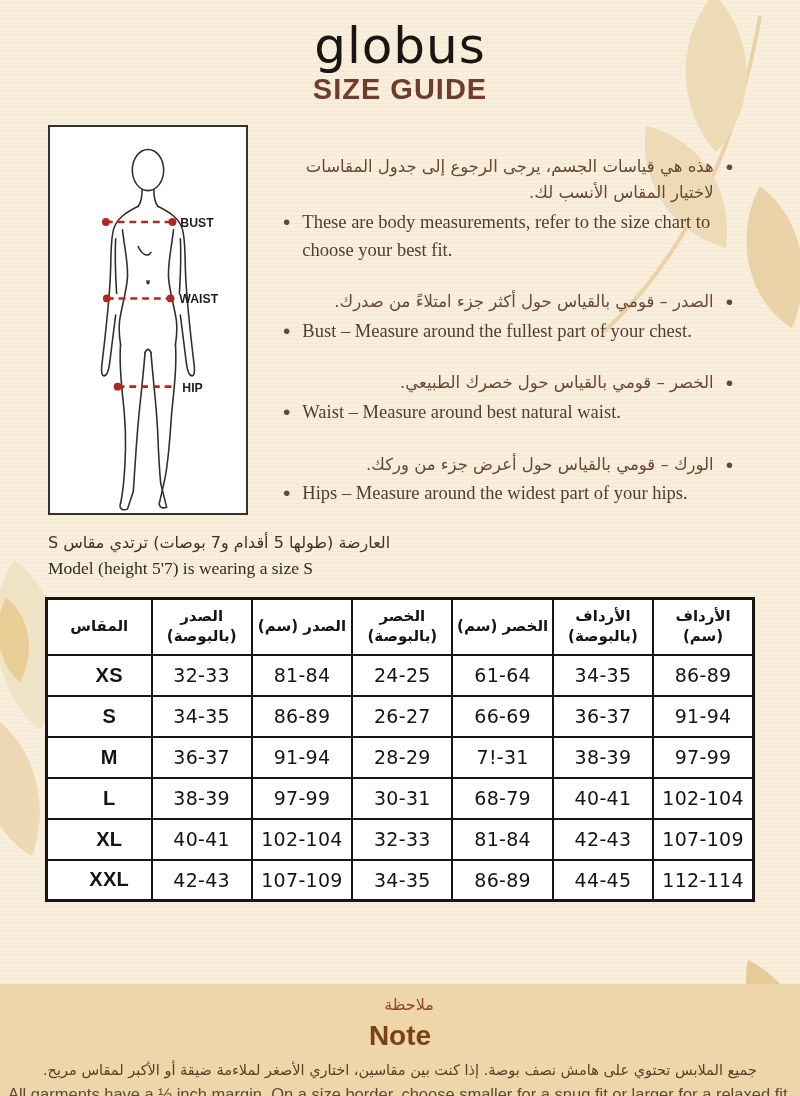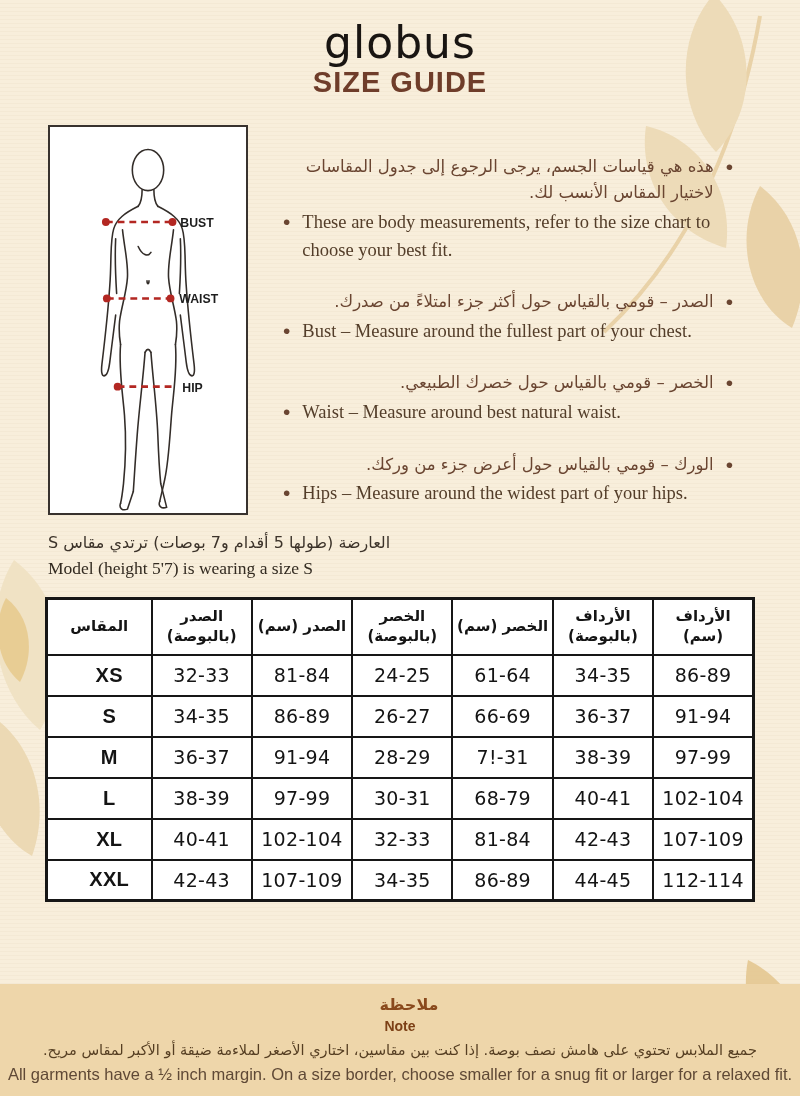--- a/index.html
+++ b/index.html
@@ -8,21 +8,21 @@
   .page {
     position:relative; width:800px; height:1096px; overflow:hidden;
     background:
       repeating-linear-gradient(0deg, rgba(140,105,55,0.04) 0 1px, rgba(255,255,255,0) 1px 4px),
       #f8eedb;
   }
   .decor { position:absolute; pointer-events:none; }
 
   
   .header { position:absolute; top:20px; left:0; width:100%; text-align:center; }
-  .brand { font-family:"DejaVu Sans",sans-serif; font-size:44px; line-height:1.05; color:#191512; font-weight:500; letter-spacing:1px; }
+  .brand { font-family:"DejaVu Sans",sans-serif; font-size:50px; line-height:1.05; color:#191512; font-weight:500; letter-spacing:1px; }
   .title { margin-top:0; font-size:29px; font-weight:bold; color:#6f3d2a; letter-spacing:1px; }
 
   
   .figure-box { position:absolute; left:48px; top:125px; width:200px; height:390px;
     background:#ffffff; border:2px solid #38322e; }
   .figure-box svg { display:block; width:100%; height:100%; }
 
   
   .instructions { position:absolute; left:283px; top:154px; width:450px; display:flex; flex-direction:column; gap:25px; }
   .bullet-group { display:flex; flex-direction:column; gap:2px; }
@@ -42,22 +42,22 @@
   .size-table col.c0 { width:105px; }
   .size-table th, .size-table td { border:2px solid #161616; text-align:center; vertical-align:middle; padding:0; color:#141414; }
   .size-table .hrow-en th { height:62px; font-size:19px; font-weight:bold; line-height:1.3; white-space:pre-line; letter-spacing:0.2px; }
   .size-table .hrow-ar th { height:56px; font-family:"DejaVu Sans",sans-serif; font-size:15px; font-weight:bold; line-height:1.3; white-space:pre-line; }
   .size-table tbody td { height:41px; font-family:"DejaVu Sans",sans-serif; font-size:19px; letter-spacing:0.3px; }
   .size-table tbody td.size-col { font-weight:bold; font-size:20px; font-family:"Liberation Sans","DejaVu Sans",sans-serif;padding-left:20px; }
 
   
   .note-band { position:absolute; left:0; top:984px; width:800px; height:112px;
     background:#eed6aa; text-align:center; padding-top:10px; }
-  .note-title-ar { font-family:"DejaVu Sans",sans-serif; font-size:16px; font-weight:bold; color:#8a4a1d; line-height:1.4;margin-left:18px; }
-  .note-title-en { font-size:14px; font-weight:bold; color:#7c4016; line-height:1.45; }
+  .note-title-ar { font-family:"DejaVu Sans",sans-serif; font-size:16px; font-weight:normal; color:#8a4a1d; line-height:1.4;margin-left:18px; }
+  .note-title-en { font-size:28px; font-weight:bold; color:#7c4016; line-height:1.45; }
   .note-body-ar { font-family:"DejaVu Sans",sans-serif; font-size:14.5px; color:#553e22; line-height:1.55; margin-top:2px; }
   .note-body-en { font-size:16.5px; color:#5f4936; line-height:1.4; margin-top:2px; }
 </style>
 </head>
 <body>
 
 <div class="page">
 
   <svg class="decor" style="right:-34px; top:-24px;" width="270" height="360" viewBox="0 0 270 360">
     <path d="M40,356 C110,290 170,190 196,40" stroke="#e9d2a8" stroke-width="4" fill="none"></path>

